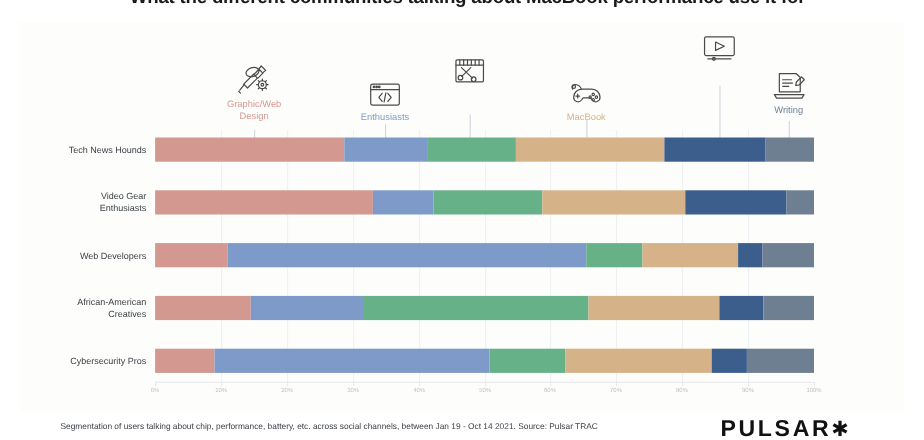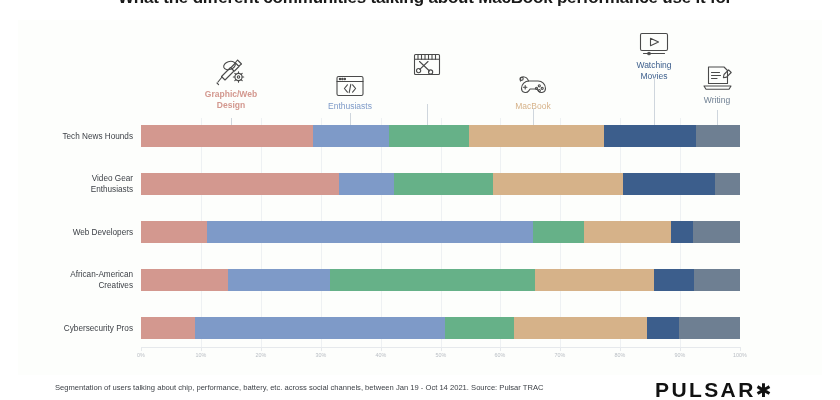--- a/index.html
+++ b/index.html
@@ -86,21 +86,21 @@
       <path d="M4 26 L8 21 M3 27 l1.6 1.6"></path>
       <path d="M7.5 20.5 l9-9 3.5 3.5 -9 9 z"></path>
       <path d="M17 11.5 l4.5-4.5 3.5 3.5 -4.5 4.5"></path>
       <path d="M21.5 6.5 l2-2.5 4 4 -2.5 2"></path>
       <ellipse cx="15.5" cy="9.5" rx="6" ry="4" transform="rotate(-18 15.5 9.5)"></ellipse>
       <circle cx="24.5" cy="21" r="3.6"></circle>
       <path d="M24.5 15.8 v1.6 M24.5 24.6 v1.6 M19.3 21 h1.6 M28.1 21 h1.6 M20.8 17.3 l1.2 1.2 M27 23.5 l1.2 1.2 M28.2 17.3 l-1.2 1.2 M22 23.5 l-1.2 1.2"></path>
       <circle cx="24.5" cy="21" r="1.2"></circle>
     </svg>
         </div>
-        <div class="legend-label" style="color: rgb(211, 152, 143); font-weight: bold;">Graphic/Web
+        <div class="legend-label" style="color: rgb(211, 152, 143);">Graphic/Web
 Design</div>
       </div>
       <div class="leader" style="left: 231px; top: 118px; height: 10px;"></div>
       <div class="legend-item" style="left: 307px; top: 64px; width: 86px;">
         <div class="legend-icon">
           <svg width="30" height="24" viewBox="0 0 30 24" fill="none" stroke="#4a4a4a" stroke-width="1.1" stroke-linecap="round" stroke-linejoin="round">
       <rect x="2" y="2.5" width="26" height="19" rx="1.6"></rect>
       <path d="M2 7.5 h26"></path>
       <circle cx="5" cy="5" r=".7" fill="#4a4a4a"></circle>
             <circle cx="7.4" cy="5" r=".7" fill="#4a4a4a"></circle>
@@ -145,22 +145,20 @@
       <div class="leader" style="left: 533px; top: 108px; height: 20px;"></div>
       <div class="legend-item" style="left: 611px; top: 23px; width: 86px;">
         <div class="legend-icon">
           <svg width="32" height="26" viewBox="0 0 32 26" fill="none" stroke="#4a4a4a" stroke-width="1.1" stroke-linecap="round" stroke-linejoin="round">
       <rect x="2.5" y="2.5" width="27" height="17" rx="1.4"></rect>
       <path d="M12.5 7.2 L20.5 11 L12.5 14.8 z"></path>
       <path d="M5.5 22.5 h21"></path>
       <circle cx="11" cy="22.5" r="1.3"></circle>
     </svg>
         </div>
-        <div class="legend-label" style="color: rgb(60, 94, 140);">Watching
-Movies</div>
       </div>
       <div class="leader" style="left: 654px; top: 78px; height: 50px;"></div>
       <div class="legend-item" style="left: 674px; top: 58px; width: 86px;">
         <div class="legend-icon">
           <svg width="31" height="28" viewBox="0 0 31 28" fill="none" stroke="#4a4a4a" stroke-width="1.1" stroke-linecap="round" stroke-linejoin="round">
       <path d="M6.5 3 h15.5 l3.5 3.5 v13 h-19 z"></path>
       <path d="M2 22 h27 l-2 3.2 h-23 z"></path>
       <path d="M9.5 8.5 h8 M9.5 11.5 h9 M9.5 14.5 h5.5"></path>
       <path d="M22 10.5 l4.6 -4.6 2.6 2.6 -4.6 4.6 -3.2 .6 .6 -3.2 z"></path>
     </svg>

